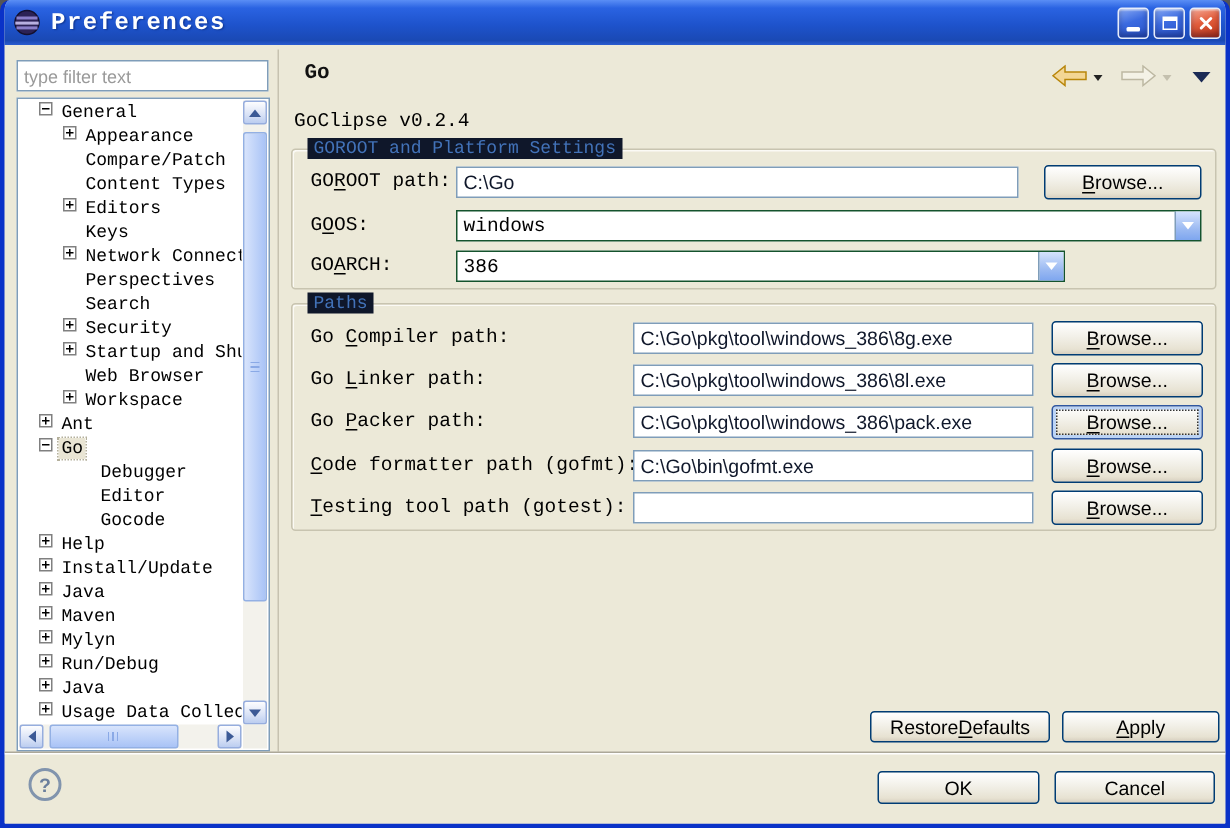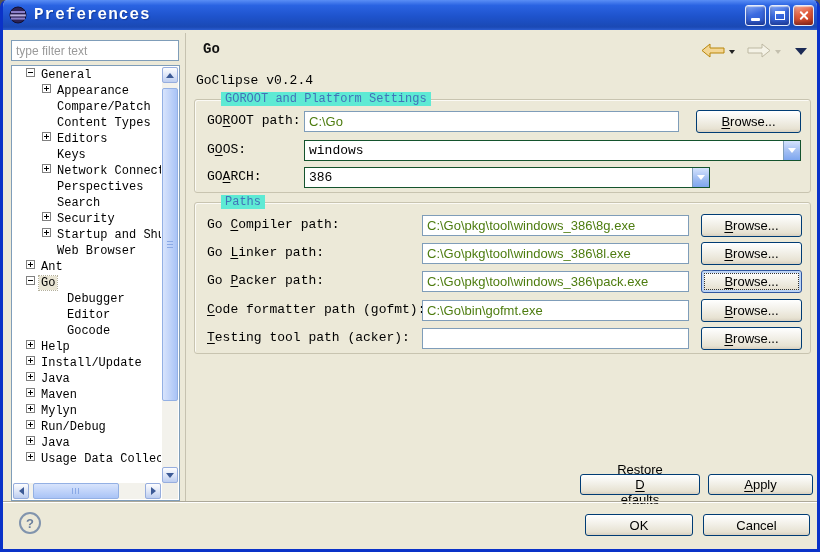--- a/index.html
+++ b/index.html
@@ -62,23 +62,23 @@
     background:repeating-linear-gradient(90deg,#8aa9e6 0 1px,transparent 1px 3px);}
   .sash{position:absolute;left:182px;top:33px;width:1px;height:468px;background:#c6c2b0;}
   
   .pane-title{position:absolute;left:200px;top:41px;font-size:14px;font-weight:bold;color:#111;}
   .navbar{position:absolute;right:10px;top:43px;display:flex;align-items:center;gap:4px;}
   .caret{width:0;height:0;border-left:3px solid transparent;border-right:3px solid transparent;border-top:4px solid #222;margin-top:2px;}
   .caret.dis{border-top-color:#c4c0ae;}
   .menu-tri{width:0;height:0;border-left:6px solid transparent;border-right:6px solid transparent;border-top:7px solid #1b2a55;margin-left:10px;margin-top:2px;}
   .version{position:absolute;left:193px;top:73px;font-size:13px;color:#000;}
   .groupbox{position:absolute;border:1px solid #c8c4b0;border-radius:3px;box-shadow:inset 1px 1px 0 #fbfaf5;}
-  .grouptitle{position:absolute;top:-8px;left:10px;background:#5eead4;padding:0 4px;font-size:12px;color:#4272b8;margin-left:16px;}
+  .grouptitle{position:absolute;top:-8px;left:10px;background:#0f172a;padding:0 4px;font-size:12px;color:#4272b8;}
   .flabel{position:absolute;font-size:13px;color:#000;white-space:nowrap;}
-  .tfield{position:absolute;border:1px solid #7f9db9;background:#fff;font-size:13px;padding:0 4px;outline:none;color:#4d7c0f;}
+  .tfield{position:absolute;border:1px solid #7f9db9;background:#fff;font-size:13px;padding:0 4px;outline:none;color:#0f172a;}
   .combo{position:absolute;background:#fff;border:1px solid #14532d;display:flex;align-items:stretch;}
   .combo .val{flex:1;padding:1px 4px;font-size:13px;display:flex;align-items:center;}
   .combo .drop{width:17px;background:linear-gradient(180deg,#d5e3fd 0%,#9dbbf2 60%,#7ea6ef 100%);
     border-left:1px solid #7f9db9;display:flex;align-items:center;justify-content:center;}
   .combo .drop .tri.down{border-top-color:#fff;}
   .xp-btn{position:absolute;border:1px solid #003c74;border-radius:3px;color:#000;
     background:linear-gradient(180deg,#ffffff 0%,#f2f0e8 45%,#e7e2d2 85%,#d8d0c0 100%);
     font-size:13px;display:flex;align-items:center;justify-content:center;cursor:default;padding:0;}
   .xp-btn.focus{box-shadow:inset 0 0 0 2px #bcd4f5;border-color:#2f57a0;outline:1px dotted #333;outline-offset:-4px;}
   .hr{position:absolute;left:0px;top:501px;width:814px;height:2px;border-top:1px solid #aca899;border-bottom:1px solid #fff;}
@@ -158,20 +158,24 @@
           <span class="lbl">Security</span>
         </div>
         <div class="trow lvl1 plus">
           <span class="twisty"></span>
           <span class="lbl">Startup and Shu</span>
         </div>
         <div class="trow lvl1 none">
           <span class="twisty"></span>
           <span class="lbl">Web Browser</span>
         </div>
+        <div class="trow lvl1 plus">
+          <span class="twisty"></span>
+          <span class="lbl">Workspace</span>
+        </div>
         <div class="trow lvl0 plus">
           <span class="twisty"></span>
           <span class="lbl">Ant</span>
         </div>
         <div class="trow lvl0 minus selected">
           <span class="twisty"></span>
           <span class="lbl">Go</span>
         </div>
         <div class="trow lvl2 none">
           <span class="twisty"></span>
@@ -312,29 +316,29 @@
         <span>rowse...</span>
       </button>
 
     <span class="flabel" style="left:12px;top:99px;"><span></span><u>C</u><span>ode formatter path (gofmt):</span></span>
     <input class="tfield" style="left: 227px; top: 97px; width: 267px; height: 21px;" value="C:\Go\bin\gofmt.exe">
     <button class="xp-btn" style="left:506px;top:96px;width:101px;height:23px;">
         <u>B</u>
         <span>rowse...</span>
       </button>
 
-    <span class="flabel" style="left:12px;top:127px;"><span></span><u>T</u><span>esting tool path (acker):</span></span>
+    <span class="flabel" style="left:12px;top:127px;"><span></span><u>T</u><span>esting tool path (gotest):</span></span>
     <input class="tfield" style="left: 227px; top: 125px; width: 267px; height: 21px;" value="">
     <button class="xp-btn" style="left:506px;top:124px;width:101px;height:23px;">
         <u>B</u>
         <span>rowse...</span>
       </button>
   </div>
 
-  <button class="xp-btn" style="left:577px;top:474px;width:120px;height:21px;flex-direction:column;">
+  <button class="xp-btn" style="left:577px;top:474px;width:120px;height:21px;">
       <span>Restore </span>
       <u>D</u>
       <span>efaults</span>
     </button>
   <button class="xp-btn" style="left:705px;top:474px;width:105px;height:21px;">
       <u>A</u>
       <span>pply</span>
     </button>
 
   <div class="hr"></div>

